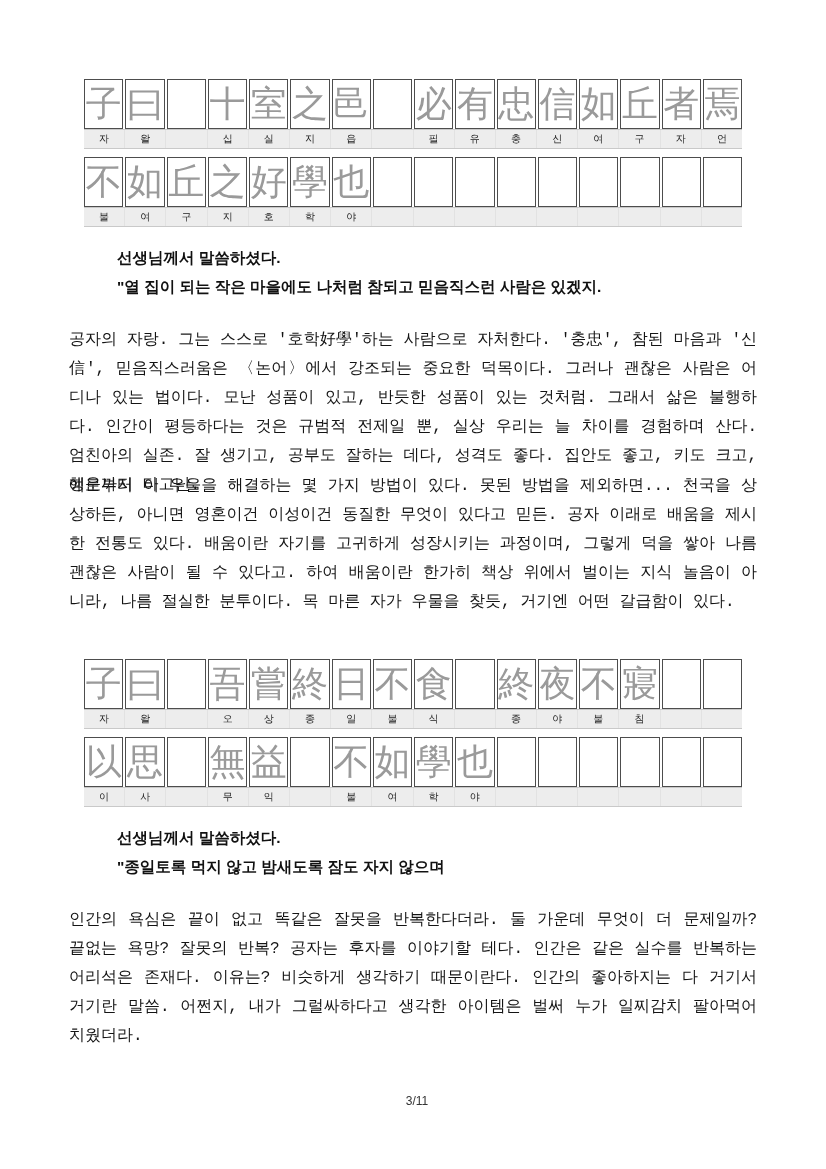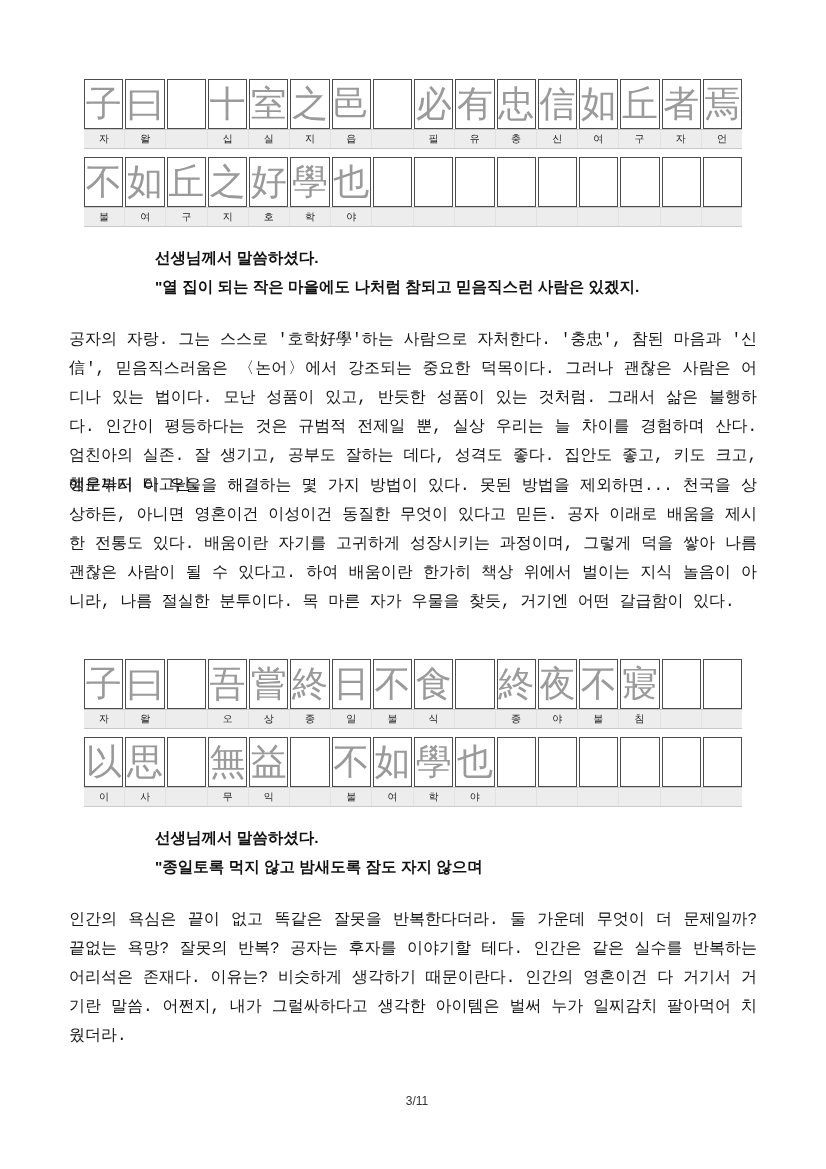--- a/index.html
+++ b/index.html
@@ -62,21 +62,20 @@
   
   .quote-block {
     position: absolute;
     left: 117px;
     width: 640px;
     font-family: "Liberation Sans", "DejaVu Sans", sans-serif;
     font-weight: bold;
     font-size: 15.5px;
     line-height: 29px;
     color: #111111;
-    margin-left: 38px;
   }
 
   
   .body-paragraph {
     position: absolute;
     left: 69px;
     width: 688px;
     font-size: 16px;
     line-height: 29px;
     text-align: justify;
@@ -269,18 +268,18 @@
         <div class="pron-cell"></div>
         <div class="pron-cell"></div>
       </div>
     </div>
 
   <div id="quote2" class="quote-block">
     <div>선생님께서 말씀하셨다.</div>
     <div>"종일토록 먹지 않고 밤새도록 잠도 자지 않으며</div>
   </div>
 
-  <div id="para3" class="body-paragraph">인간의 욕심은 끝이 없고 똑같은 잘못을 반복한다더라. 둘 가운데 무엇이 더 문제일까? 끝없는 욕망? 잘못의 반복? 공자는 후자를 이야기할 테다. 인간은 같은 실수를 반복하는 어리석은 존재다. 이유는? 비슷하게 생각하기 때문이란다. 인간의 영혼이건 다 거기서 거기란 말씀. 어쩐지, 내가 그럴싸하다고 생각한 아이템은 벌써 누가 일찌감치 팔아먹어 치웠더라.</div>
+  <div id="para3" class="body-paragraph">인간의 욕심은 끝이 없고 똑같은 잘못을 반복한다더라. 둘 가운데 무엇이 더 문제일까? 끝없는 욕망? 잘못의 반복? 공자는 후자를 이야기할 테다. 인간은 같은 실수를 반복하는 어리석은 존재다. 이유는? 비슷하게 생각하기 때문이란다. 인간의 좋아하지는 다 거기서 거기란 말씀. 어쩐지, 내가 그럴싸하다고 생각한 아이템은 벌써 누가 일찌감치 팔아먹어 치웠더라.</div>
 
 
   <div class="page-number">3/11</div>
 
 </div>
 
 </body></html>

